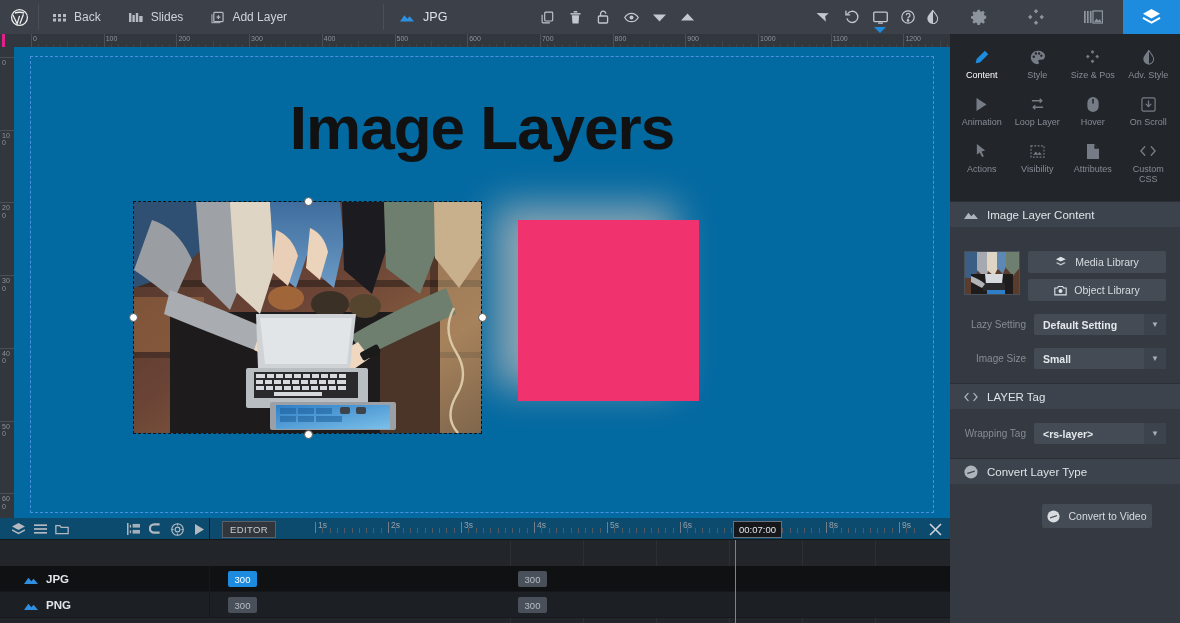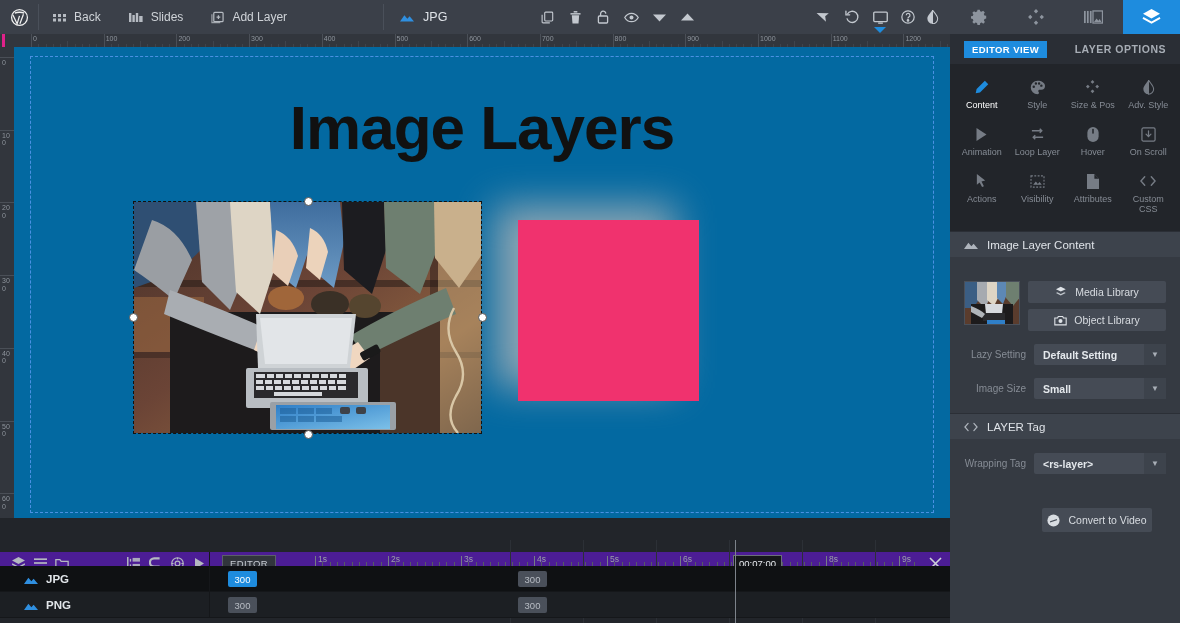--- a/index.html
+++ b/index.html
@@ -133,21 +133,21 @@
     background: #f0326e;
   }
 
   
   .timeline {
     position: absolute; left: 0; top: 518px; width: 950px; height: 105px;
     background: #22252a;
   }
   .tl-head {
     position: absolute; left: 0; top: 0; width: 950px; height: 22px;
-    background: #4c1d95; border-bottom: 1px solid #15171a; margin-top: 34px;
+    background: #0c4a6e; border-bottom: 1px solid #15171a;
   }
   .tl-tools {
     position: absolute; left: 0; top: 0; width: 210px; height: 22px;
     display: flex; align-items: center; gap: 2px; padding-left: 8px;
     border-right: 1px solid #15171a;
   }
   .tl-tools .sp { flex: 1; }
   .tl-ico {
     width: 20px; height: 22px; display: flex; align-items: center;
     justify-content: center; color: #b4b9c0; cursor: pointer;
@@ -931,24 +931,20 @@
       <div class="tl-track">
         <div class="tl-bar dark" style="left:18px; width:29px;">300</div>
         <div class="tl-bar dark" style="left:308px; width:29px;">300</div>
       </div>
     </div>
 
     <div class="tl-playhead"></div>
   </div>
 
   <div class="rpanel">
-    <div class="rp-header">
-      <div class="rp-editor-view">EDITOR VIEW</div>
-      <div class="rp-layer-options">LAYER OPTIONS</div>
-    </div>
 
     <div class="rp-tabs">
       <div class="rp-tab active">
         <span class="ti">
           <svg width="15" height="15" viewBox="0 0 16 16" fill="currentColor">
               <path d="M11.6.8l3.6 3.6-8.8 8.8-4.6 1 1-4.6z"></path>
             </svg>
         </span>
         <span class="tl">Content</span>
       </div>
@@ -1123,20 +1119,29 @@
     <div class="sect-body">
       <div class="field-row" style="margin-top:2px">
         <span class="field-label">Wrapping Tag</span>
         <span class="select">
           <span class="sv">&lt;rs-layer&gt;</span>
           <span class="sa">▼</span>
         </span>
       </div>
     </div>
 
+    <div class="sect-head">
+      <span class="si">
+        <svg width="14" height="14" viewBox="0 0 15 15" fill="currentColor">
+          <circle cx="7.5" cy="7.5" r="7"></circle>
+            <path d="M3.5 8.4l8-2.6v1.4l-8 2.6z" fill="#3d434c"></path>
+        </svg>
+      </span>
+      <span>Convert Layer Type</span>
+    </div>
     <div class="sect-body" style="padding-top:6px">
       <div class="cv-btn">
         <span class="bi">
           <svg width="13" height="13" viewBox="0 0 15 15" fill="currentColor">
             <circle cx="7.5" cy="7.5" r="7"></circle>
               <path d="M3.5 8.4l8-2.6v1.4l-8 2.6z" fill="#454b55"></path>
           </svg>
         </span>
         <span>Convert to Video</span>
       </div>

